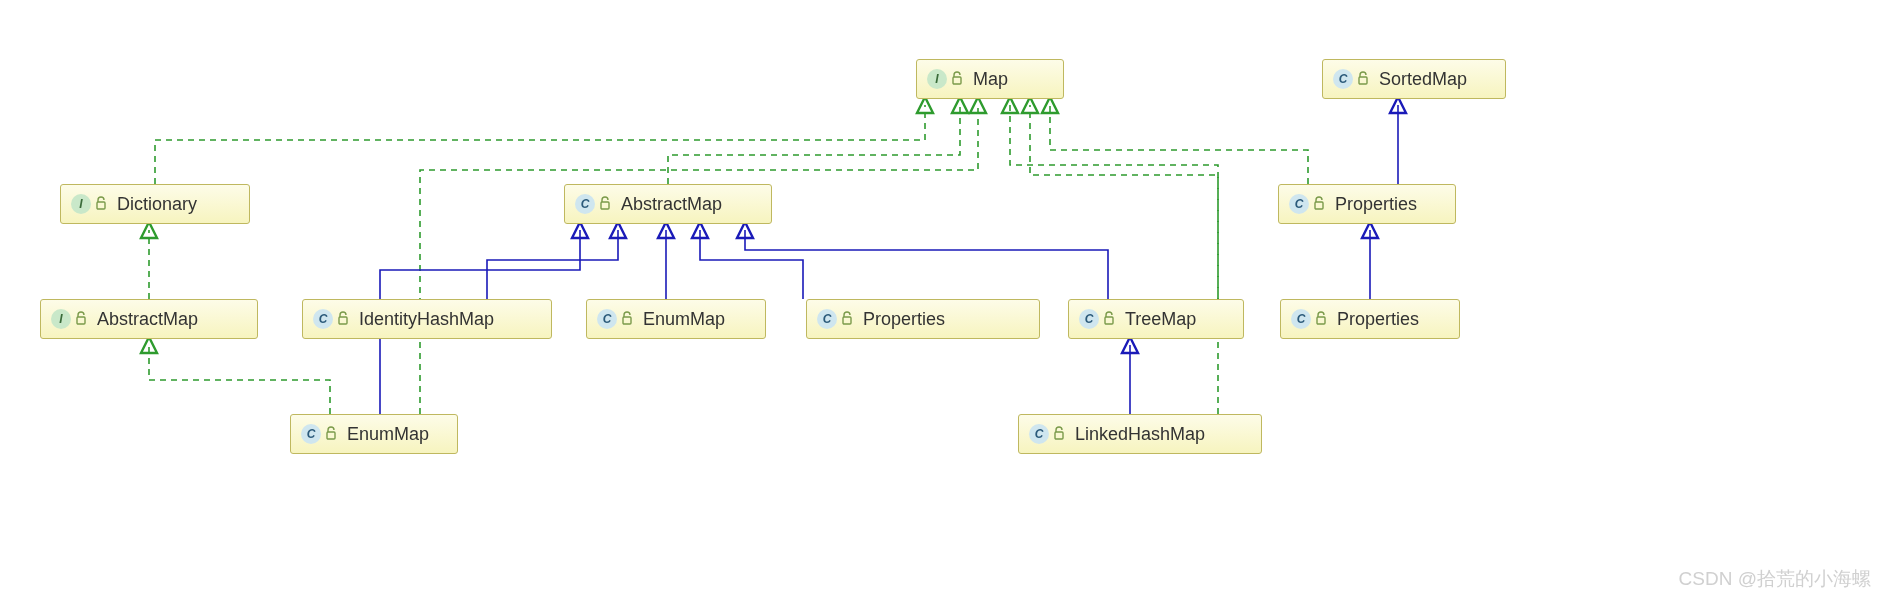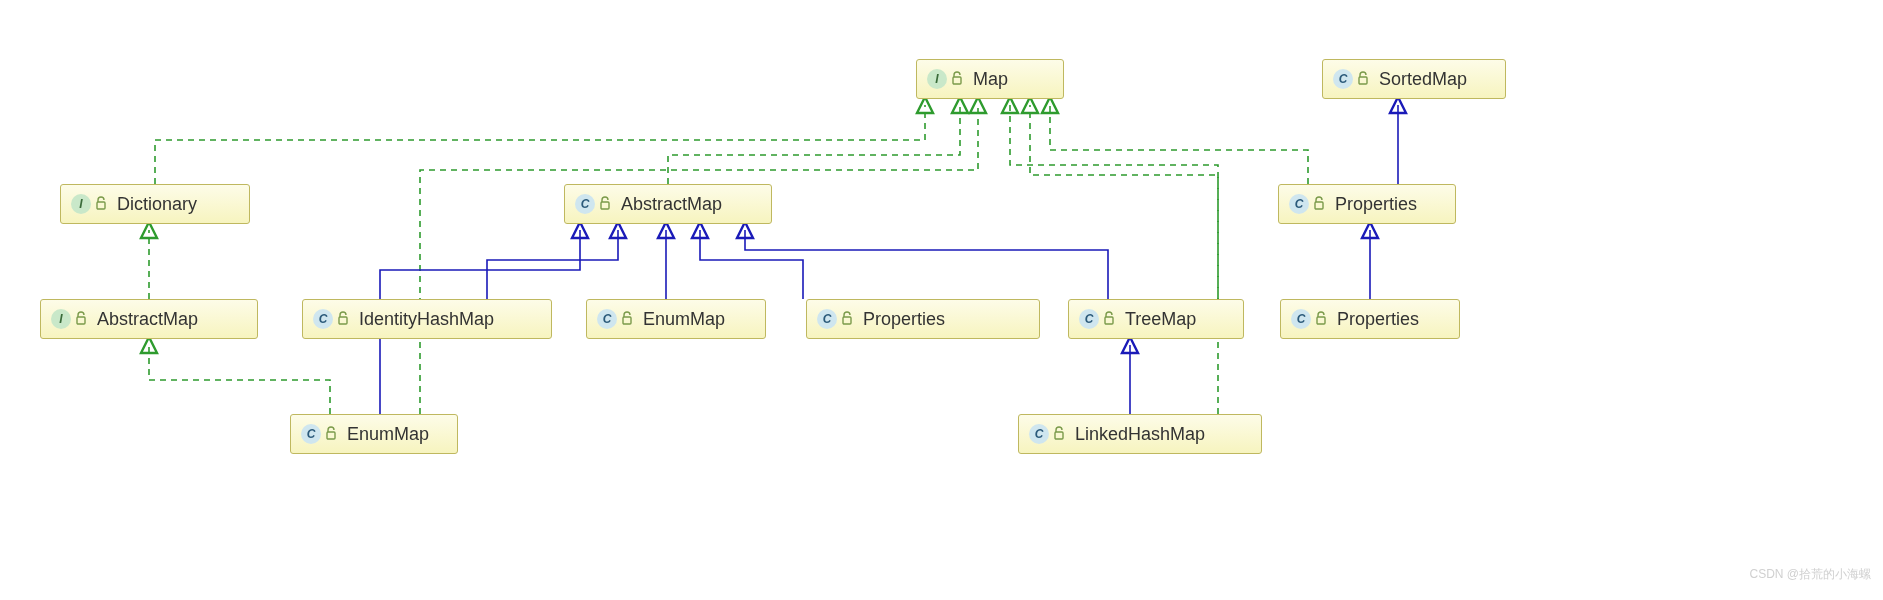--- a/index.html
+++ b/index.html
@@ -54,23 +54,23 @@
     position: absolute;
     left: 0;
     top: 0;
     width: 1883px;
     height: 600px;
     pointer-events: none;
   }
   .watermark {
     position: absolute;
     right: 12px;
-    bottom: 17px;
+    bottom: 8px;
     color: #d0d0d0;
-    font-size: 12px;
+    font-size: 19px;
     font-family: Arial, sans-serif;
     margin-left: 41px;
   }
 </style>
 </head>
 <body>
 
 <svg class="edges">
   <defs>
     <marker id="arrow-ext" viewBox="0 0 12 12" refX="6" refY="6" markerWidth="12" markerHeight="12" orient="auto-start-reverse">

